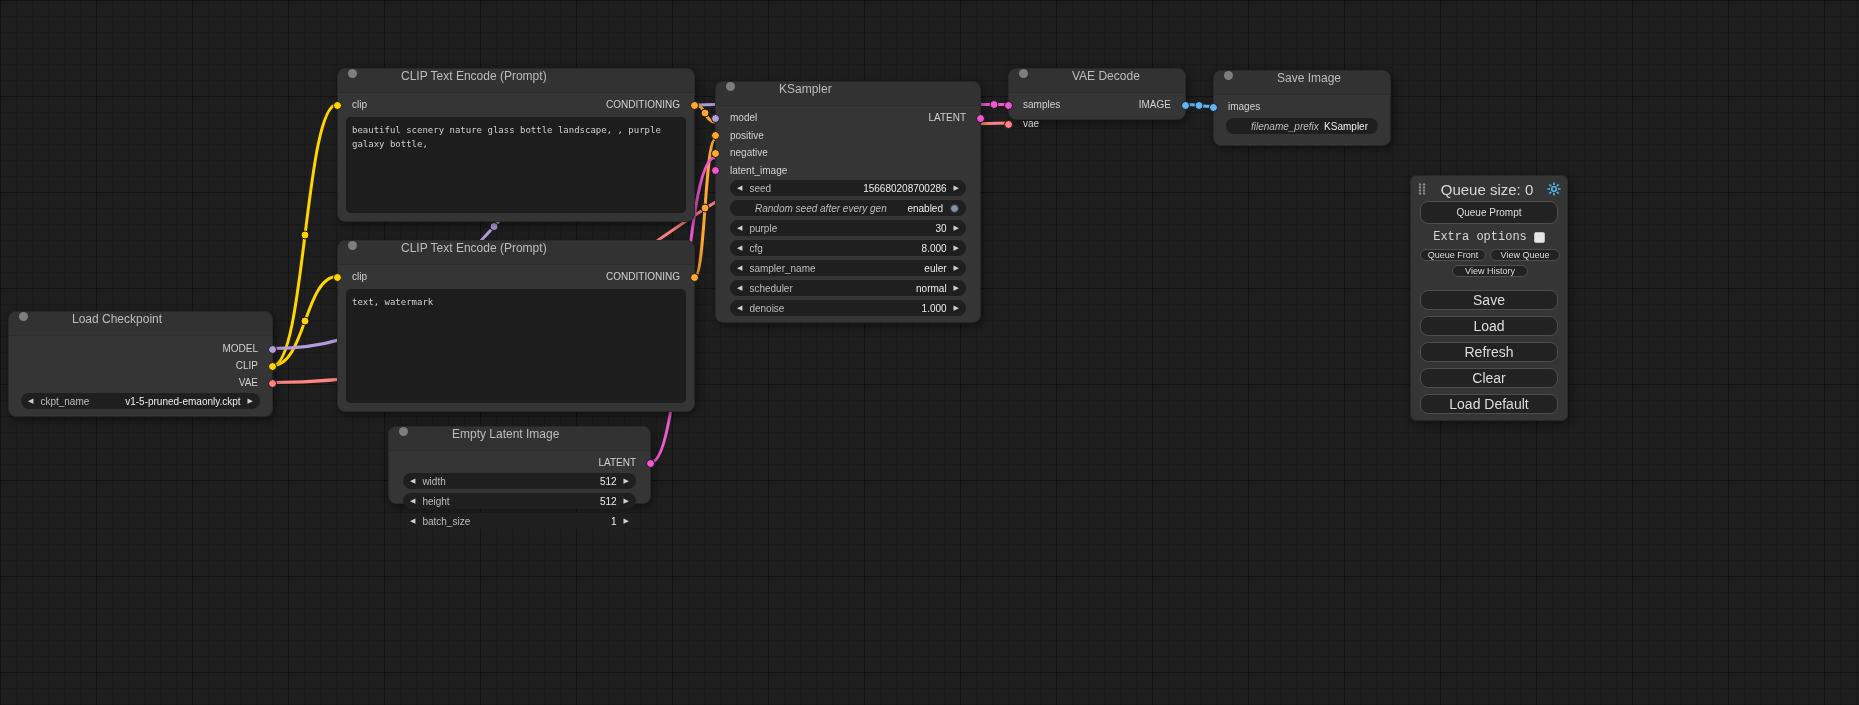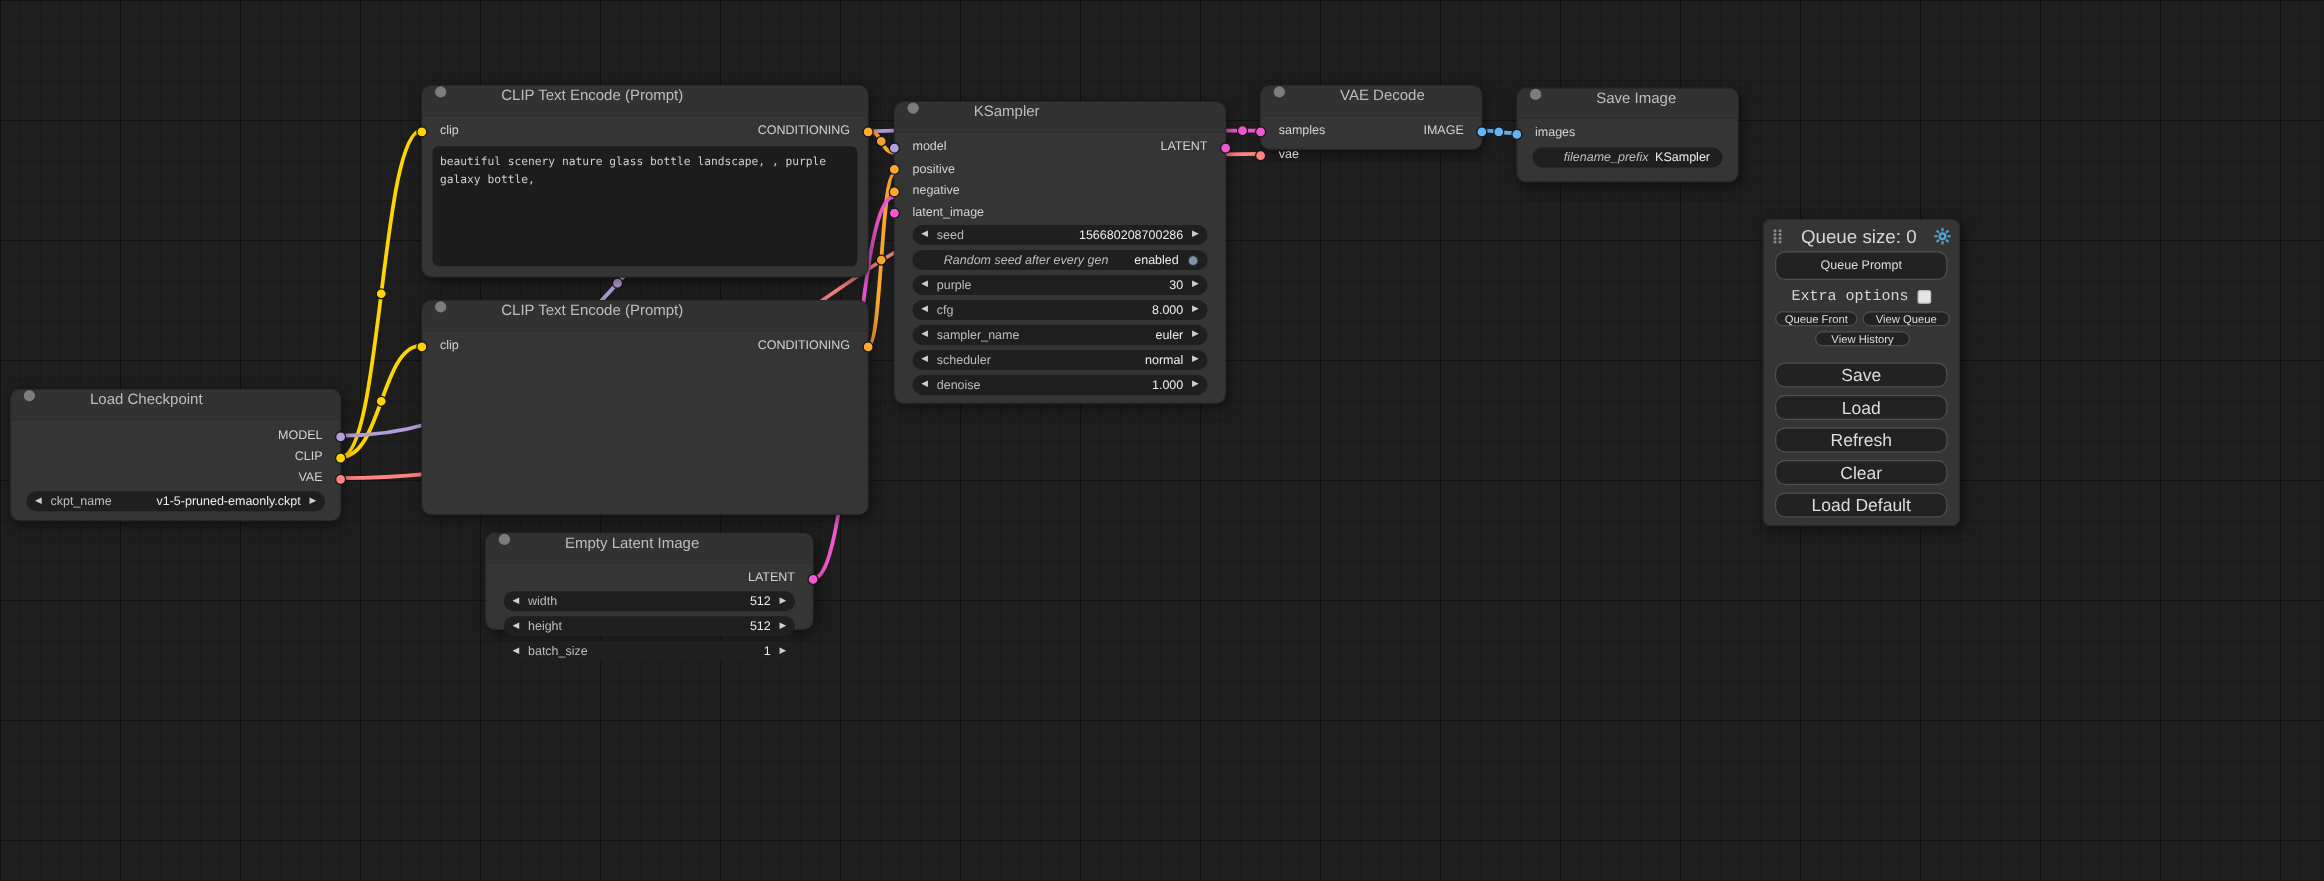--- a/index.html
+++ b/index.html
@@ -123,20 +123,21 @@
 
   <div class="node" style="left:337px;top:240px;width:358px;height:172px">
     <div class="node-title">
       <span class="title-dot"></span>
       <span class="title-text">CLIP Text Encode (Prompt)</span>
     </div>
     <div class="slot in" style="top:29px">clip</div>
     <div class="slot out" style="top:29px">CONDITIONING</div>
     <span class="dot indot" style="top: 32px; background-color: rgb(255, 213, 0);"></span>
     <span class="dot outdot" style="top: 32px; background-color: rgb(255, 169, 49);"></span>
+    <textarea class="prompt" style="">text, watermark</textarea>
   </div>
 
   <div class="node" style="left:388px;top:426px;width:263px;height:78px">
     <div class="node-title">
       <span class="title-dot"></span>
       <span class="title-text">Empty Latent Image</span>
     </div>
     <div class="slot out" style="top:29px">LATENT</div>
     <span class="dot outdot" style="top: 32px; background-color: rgb(238, 89, 207);"></span>
     <div class="widget" style="top:46px">

